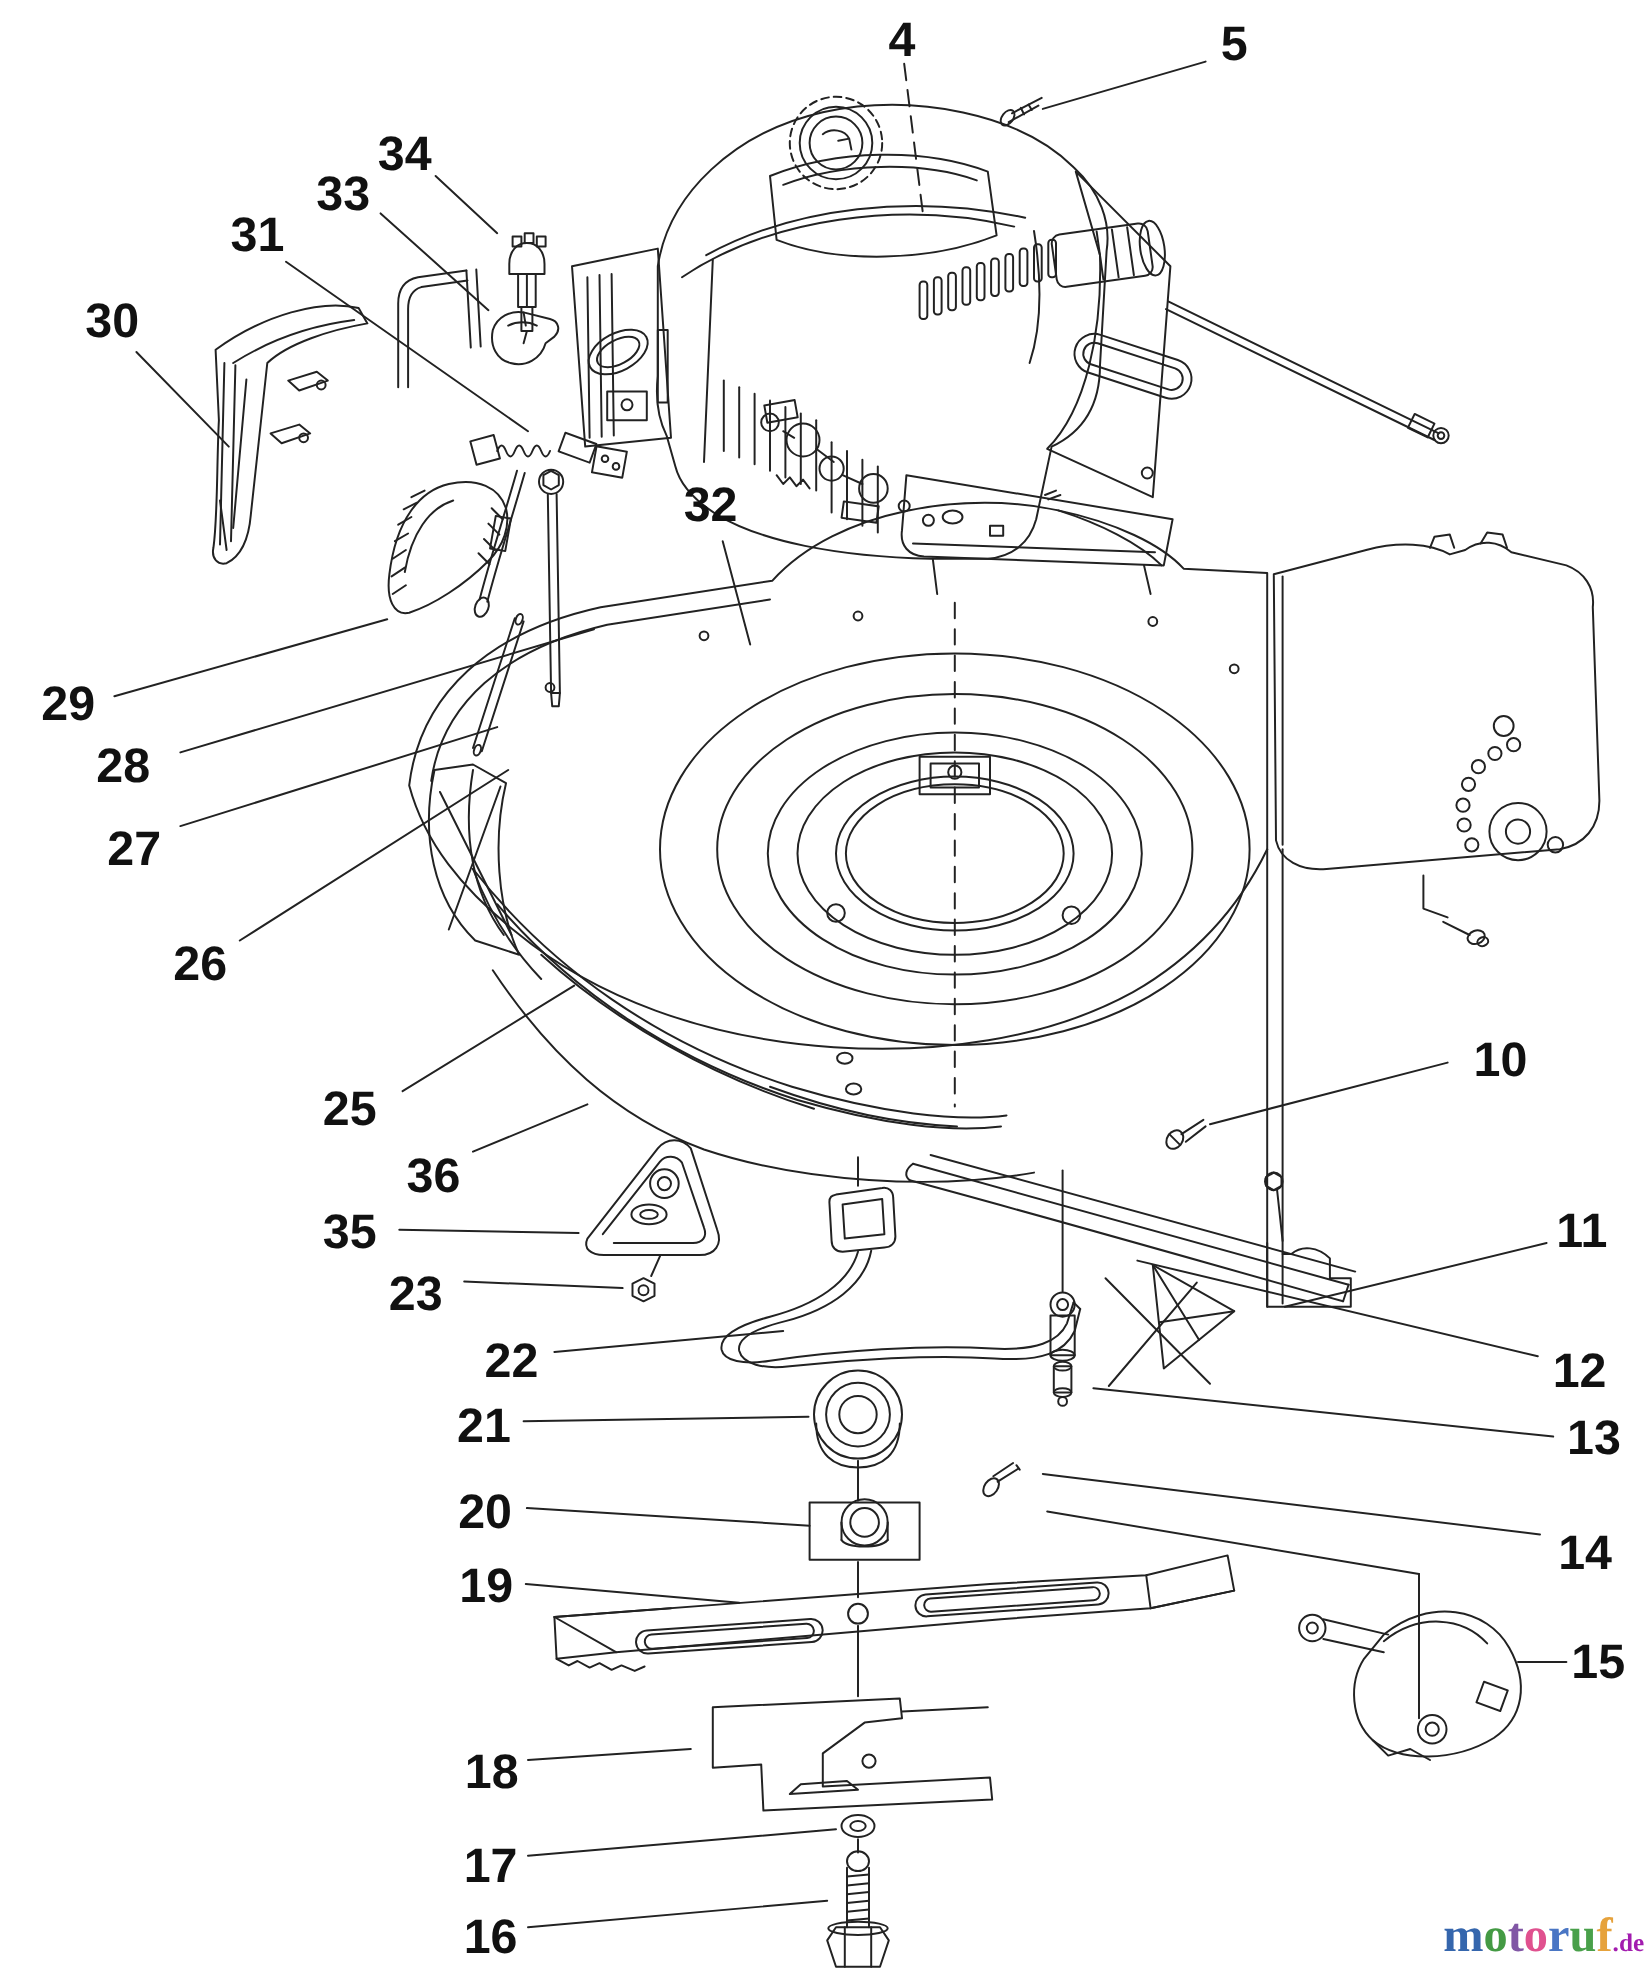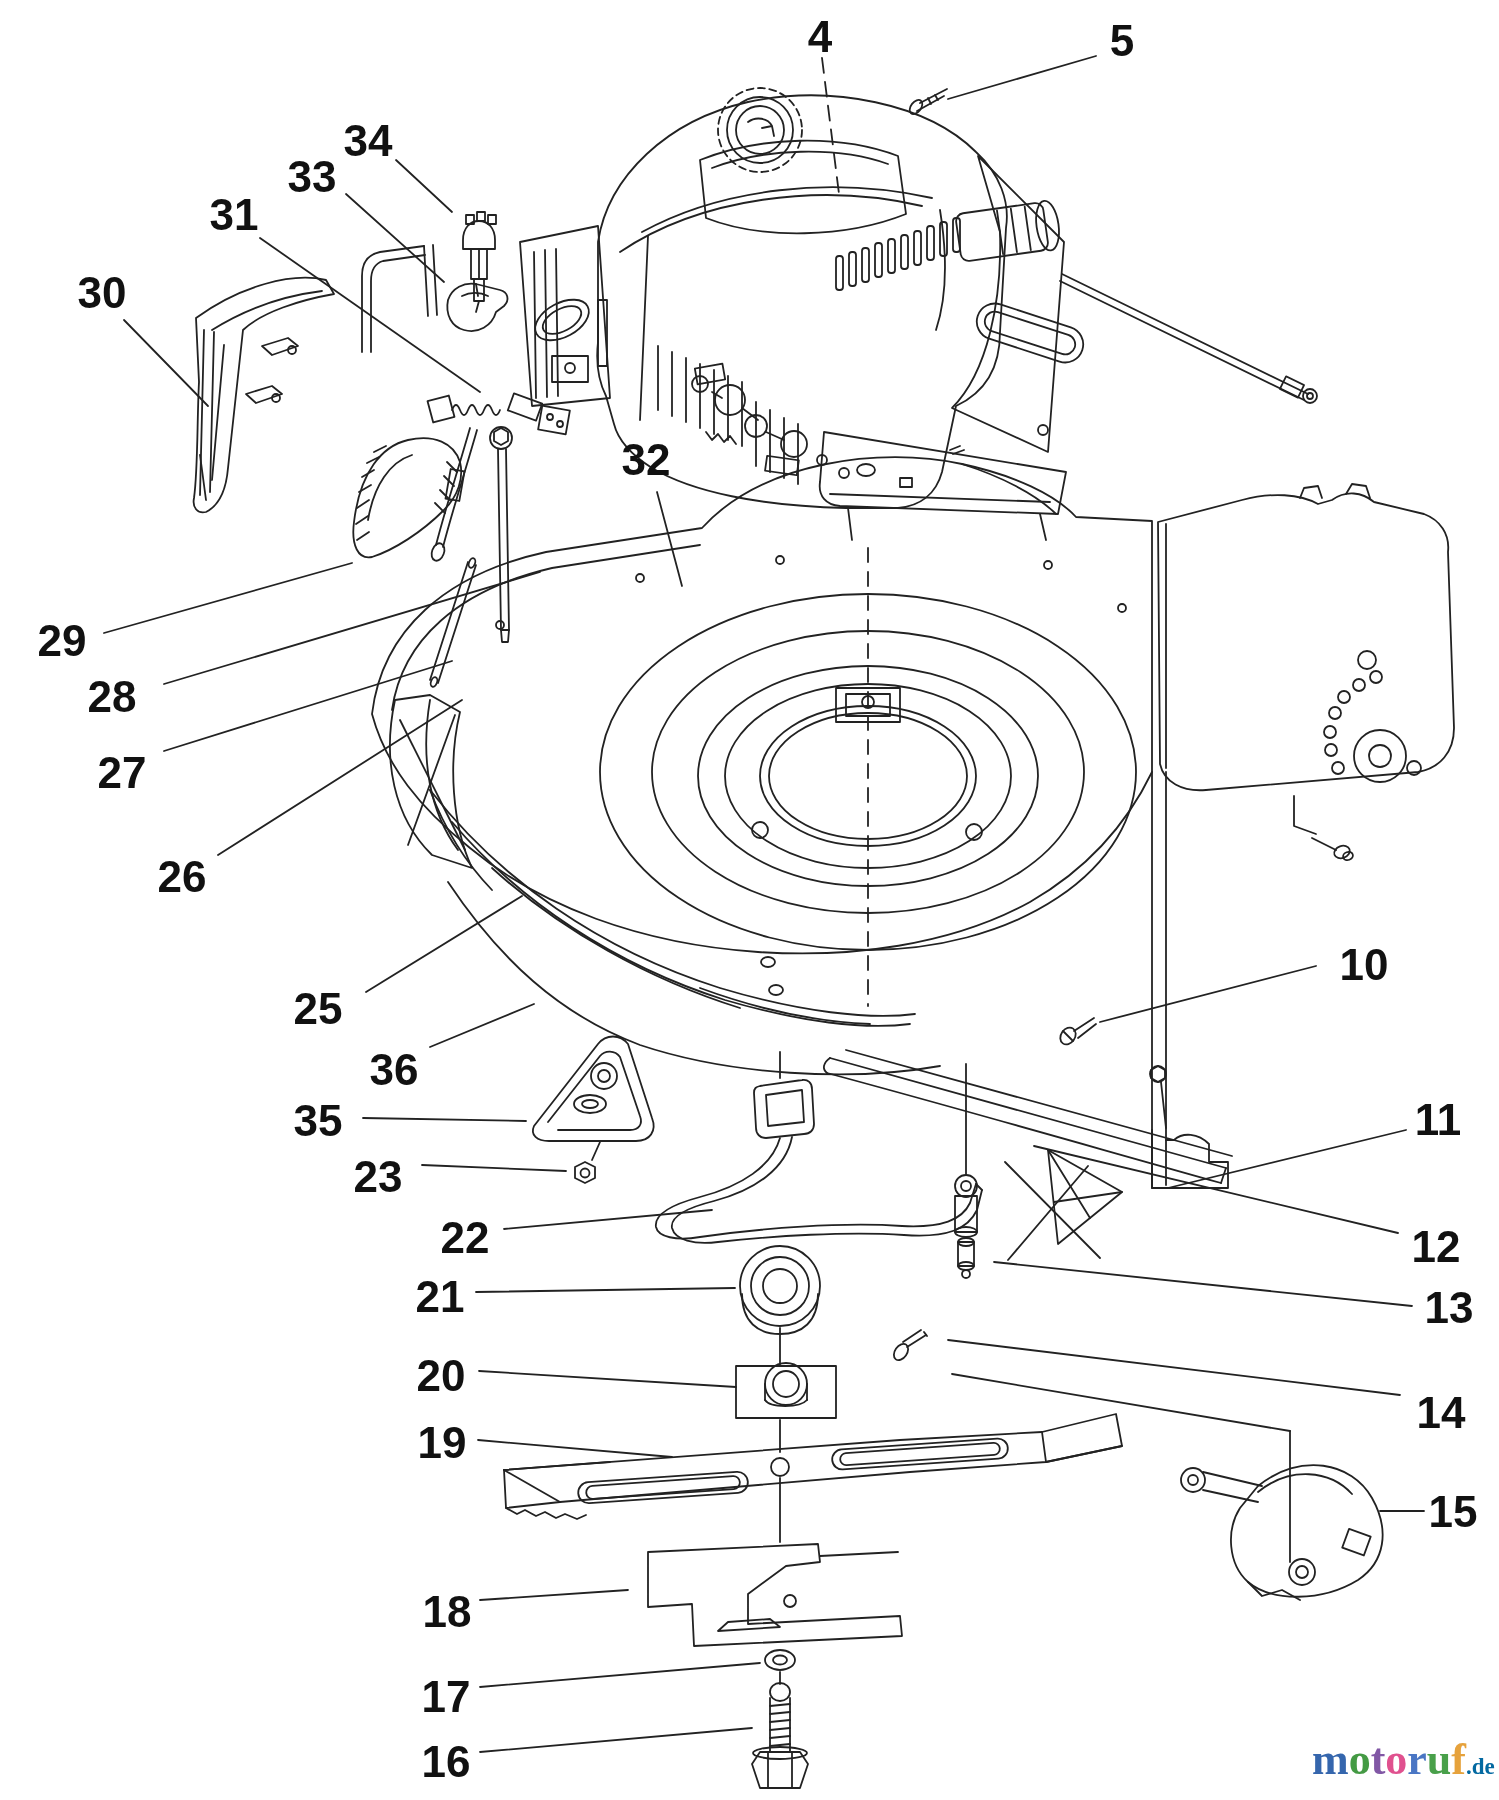--- a/index.html
+++ b/index.html
@@ -19,21 +19,21 @@
   .dash{stroke-dasharray:14 10;stroke-width:1.4;stroke:#444}
   .thin{stroke-width:1.1;stroke:#3a3a3a}
   
   .leader{stroke:#1b1b1b;stroke-width:3.4;stroke-linecap:round;fill:none}
   .leader.dashed{stroke-dasharray:15 9}
   .callout{font-family:"Liberation Sans",sans-serif;font-weight:bold;font-size:44px;
            fill:#111;text-anchor:middle;}
   
   .watermark{position:absolute;left:1312px;top:1738px;white-space:nowrap;
      font-family:"Liberation Serif",serif;font-weight:600;font-size:44px;line-height:1;}
-  .watermark .wm-suffix{font-size:23px;font-weight:600;color:#0369a1;text-align:center;}
+  .watermark .wm-suffix{font-size:23px;font-weight:600;color:#a21caf;text-align:center;}
 </style>
 </head>
 <body>
 
 <div id="stage">
 <svg id="art" class="art" width="1499" height="1800" viewBox="0 0 1499 1800">
 
   <g>
     <path class="wf lw2" d="M372,714 C382,630 446,574 546,552 L702,528 C762,462 880,446 962,464
       C1014,475 1056,495 1076,517 L1152,521 L1152,772 C1124,830 1082,872 1030,902

